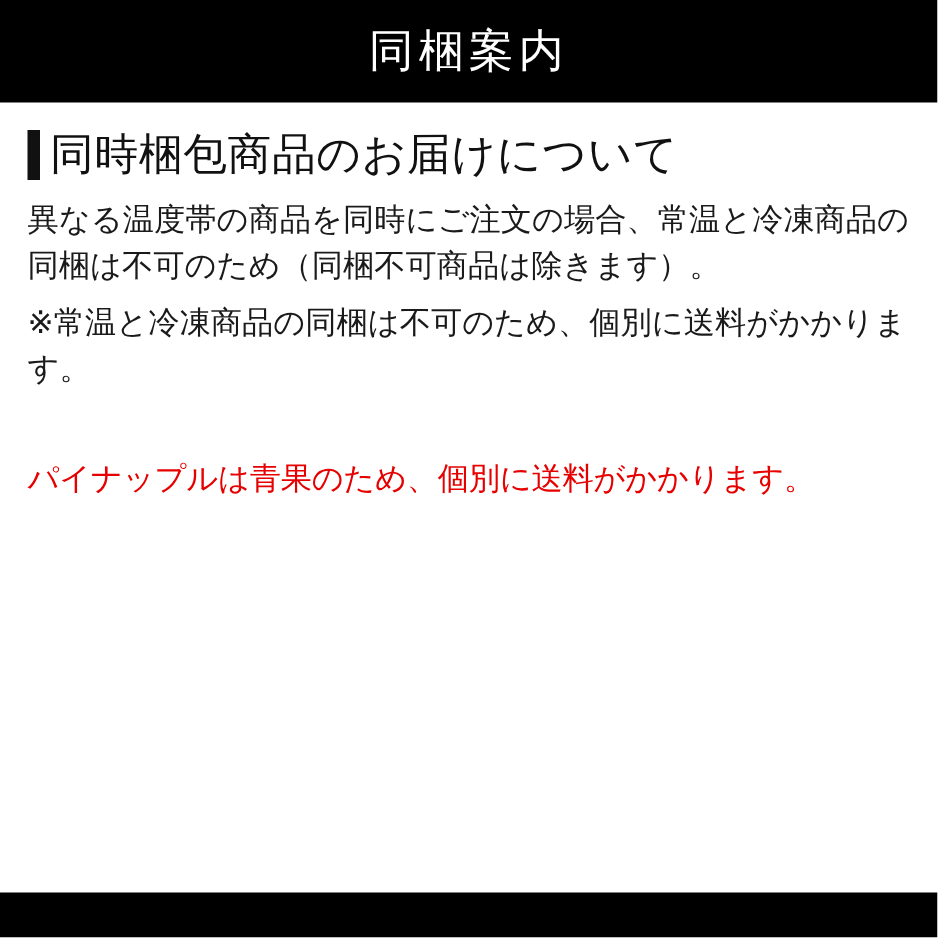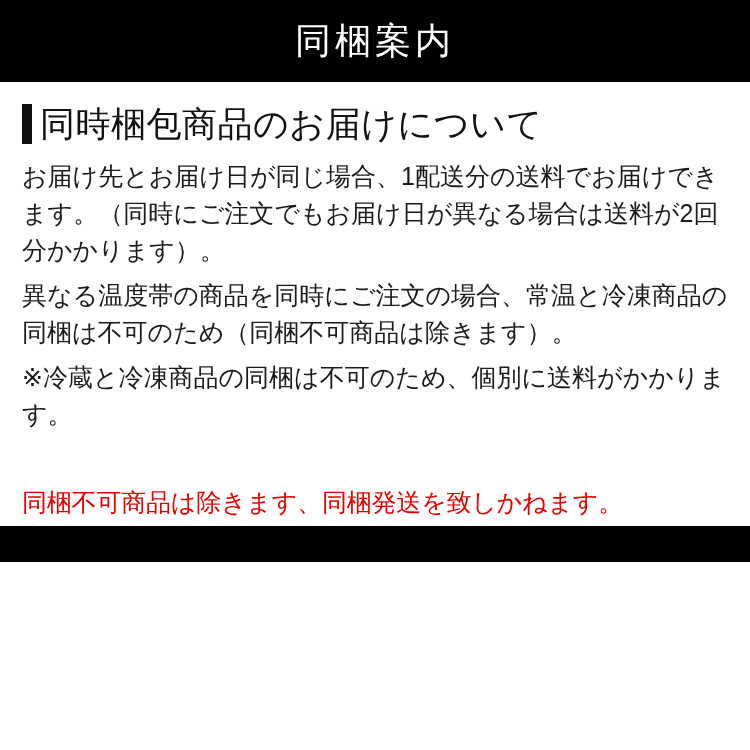--- a/index.html
+++ b/index.html
@@ -10,21 +10,21 @@
     width: 750px;
     height: 750px;
     background: #ffffff;
     font-family: "Liberation Sans", "DejaVu Sans", sans-serif;
     color: #1a1a1a;
     overflow: hidden;
   }
   .page {
     position: relative;
     width: 750px;
-    height: 562px;
+    height: 750px;
     box-sizing: border-box;
     background: #ffffff;
   }
   .header-bar {
     width: 100%;
     height: 82px;
     background: #000000;
     display: flex;
     align-items: center;
     justify-content: center;
@@ -98,23 +98,22 @@
     <div class="header-title">同梱案内</div>
   </div>
 
   <div class="content">
 
     <div class="section-heading">
       <span class="heading-bar"></span>
       <span class="heading-text">同時梱包商品のお届けについて</span>
     </div>
 
-    <p class="para gap">お届け先とお届け日が同じ場合、1配送分の送料でお届けできます。（同時にご注文でもお届け日が異なる場合は送料が2回分かかります）。</p>
     <p class="para gap">異なる温度帯の商品を同時にご注文の場合、常温と冷凍商品の同梱は不可のため（同梱不可商品は除きます）。</p>
-    <p class="para">※冷蔵と冷凍商品の同梱は不可のため、個別に送料がかかります。</p>
+    <p class="para">※常温と冷凍商品の同梱は不可のため、個別に送料がかかります。</p>
 
-    <p class="notice">同梱不可商品は除きます、同梱発送を致しかねます。</p>
+    <p class="notice">パイナップルは青果のため、個別に送料がかかります。</p>
 
   </div>
 
   <div class="footer-bar"></div>
 
 </div>
 
 </body></html>

